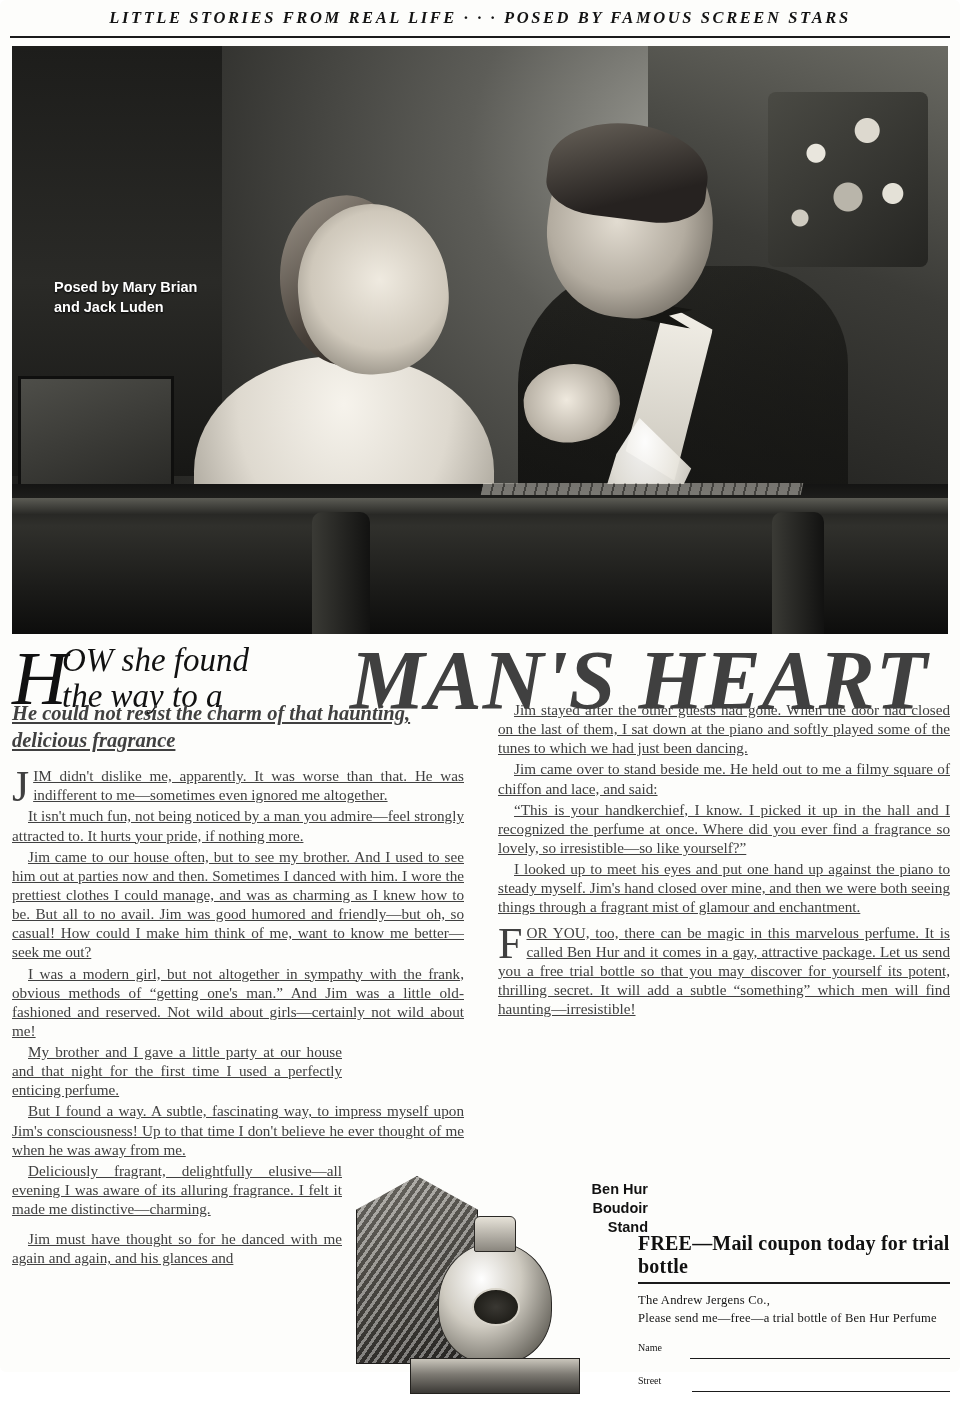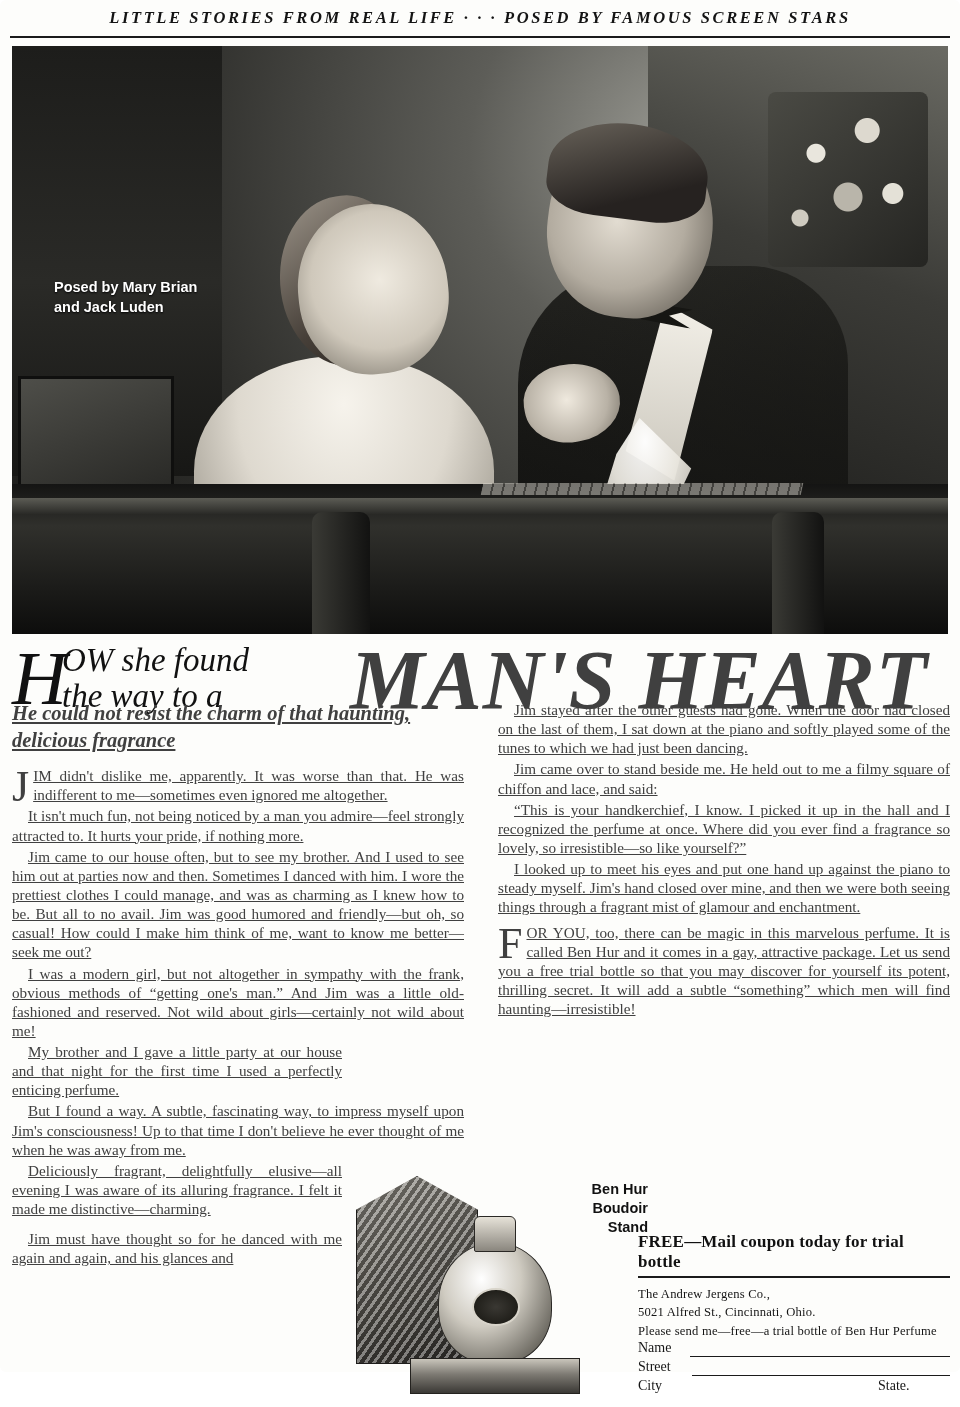--- a/index.html
+++ b/index.html
@@ -343,43 +343,44 @@
   
   .coupon {
     position: absolute;
     left: 638px;
     top: 1232px;
     width: 312px;
   }
   .coupon-head {
     font-family: "Liberation Serif", serif;
     font-weight: bold;
-    font-size: 17px;
+    font-size: 20px;
     color: #111;
     letter-spacing: .2px;
   }
   .coupon-rule {
     margin-top: 4px;
     width: 312px;
     height: 2px;
     background: #1b1b1b;
   }
   .coupon-addr {
     margin-top: 7px;
     font-family: "Liberation Serif", serif;
     font-size: 12.6px;
     line-height: 1.45;
     color: #151515;
     letter-spacing: .2px;
   }
   .field {
     position: relative;
+    margin-top: 14px;
     height: 19px;
     font-family: "Liberation Serif", serif;
-    font-size: 14px;
+    font-size: 10px;
     color: #151515;
   }
   .field .flabel { position: absolute; left: 0; top: 0; }
   .field .fline {
     position: absolute;
     bottom: 2px;
     height: 1px;
     background: #1b1b1b;
   }
   .f-name .fline { left: 52px; right: 0; }
@@ -461,21 +462,20 @@
   </div>
   <div class="product-label" style="white-space: pre-line; text-align: right;">Ben Hur
 Boudoir
 Stand</div>
 
   <div class="coupon">
     <div class="coupon-head">FREE—Mail coupon today for trial bottle</div>
     <div class="coupon-rule"></div>
     <div class="coupon-addr">
       <div>The Andrew Jergens Co.,</div>
-      <div>5021 Alfred St., Cincinnati, Ohio.</div>
       <div>Please send me—free—a trial bottle of Ben Hur Perfume</div>
     </div>
 
     <div class="field f-name">
       <span class="flabel">Name</span>
       <span class="fline"></span>
     </div>
     <div class="field f-street">
       <span class="flabel">Street</span>
       <span class="fline"></span>

